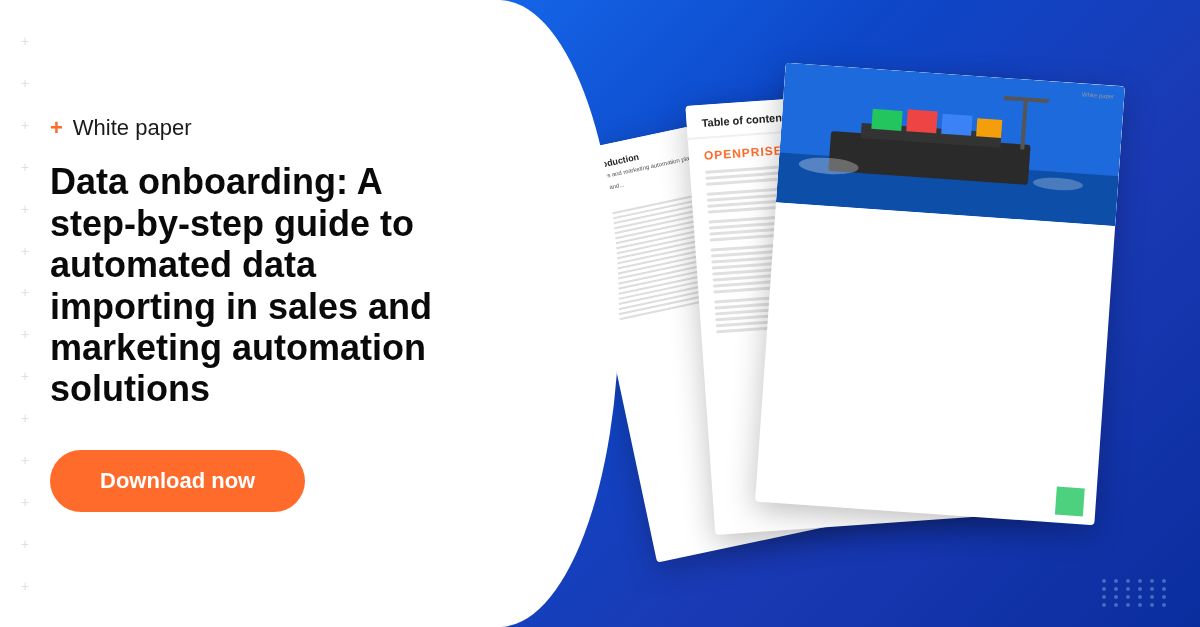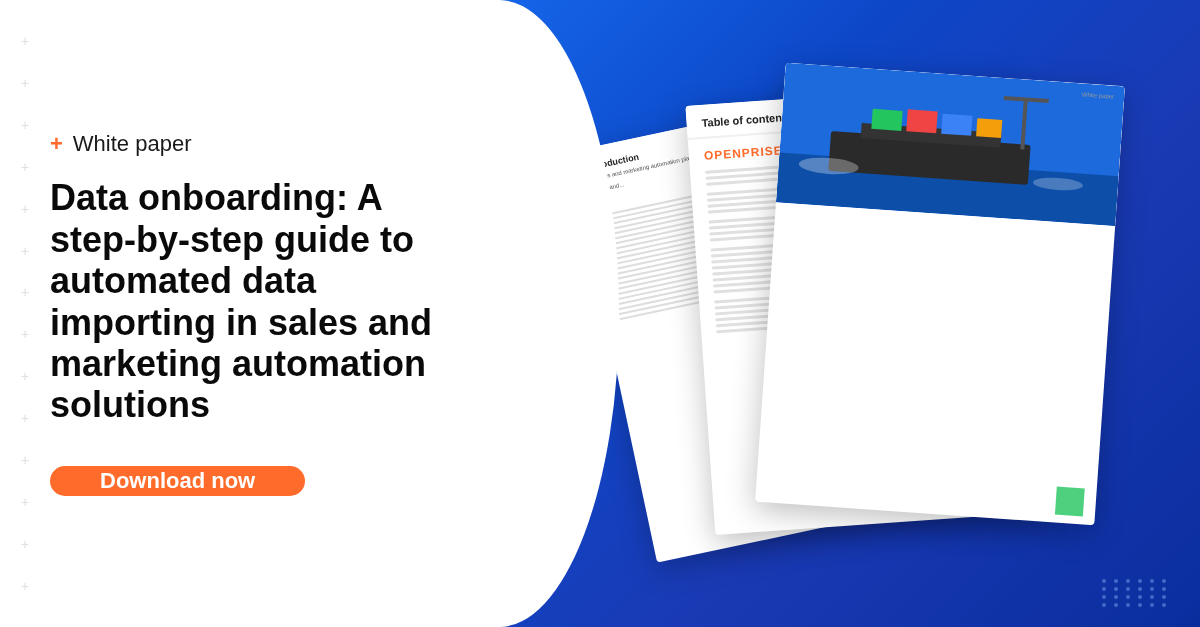--- a/index.html
+++ b/index.html
@@ -89,21 +89,21 @@
       margin-bottom: 40px;
     }
 
     
     .download-btn {
       display: inline-block;
       background: #ff6b2b;
       color: white;
       font-size: 22px;
       font-weight: 800;
-      padding: 2px 50px;
+      padding: 18px 50px;
       border-radius: 50px;
       border: none;
       cursor: pointer;
       text-decoration: none;
       width: fit-content;
       transition: background 0.2s;
       text-align: right;
     }
 
     

